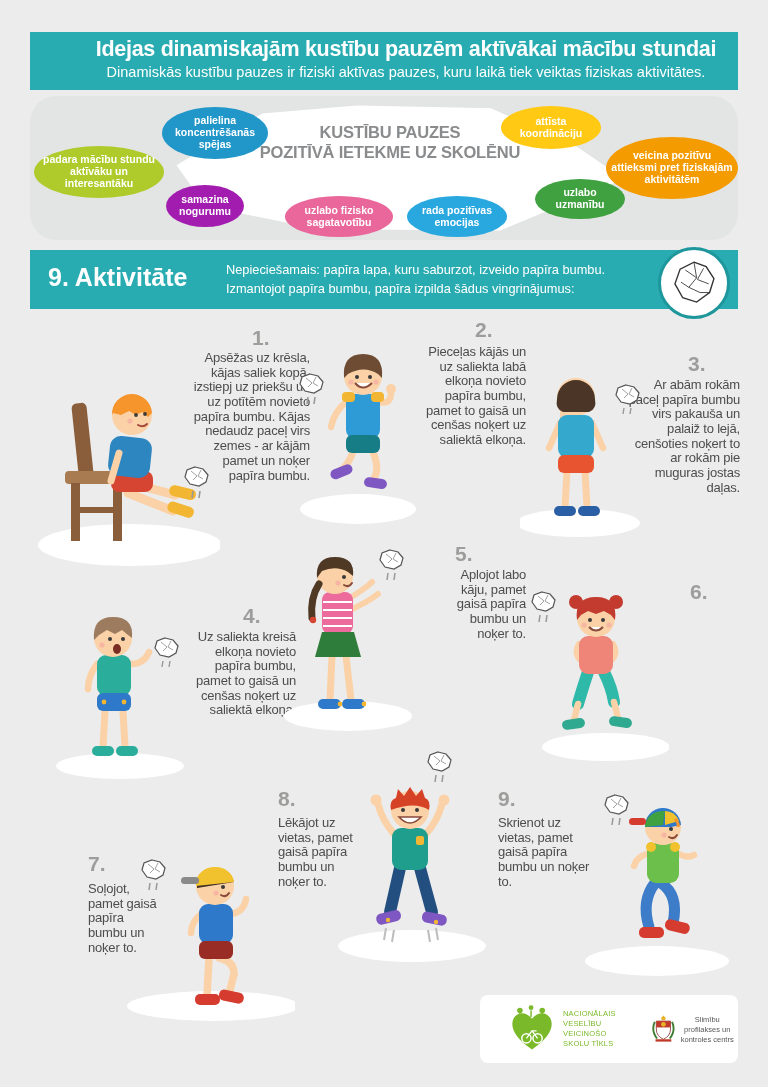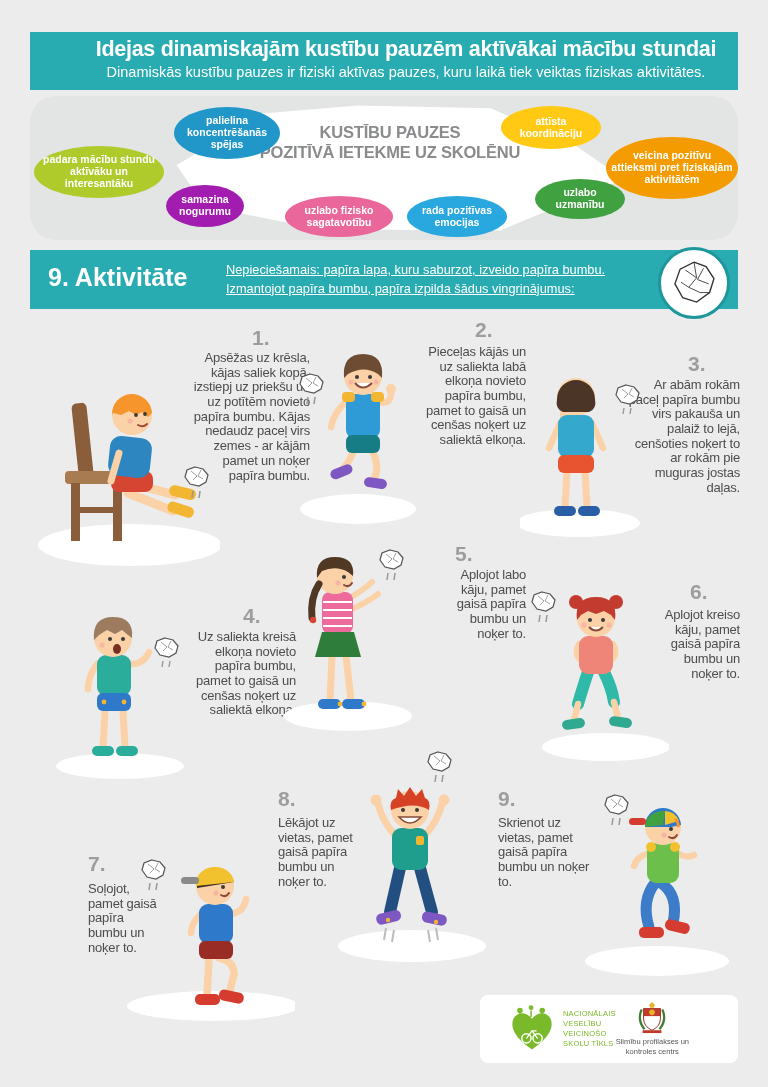--- a/index.html
+++ b/index.html
@@ -12,31 +12,31 @@
   .header .h-sub{font-size:14.5px;margin-top:2px;white-space:nowrap;}
   
   .benefits{position:absolute;left:30px;top:96px;width:708px;height:144px;background:#E3E4E4;border-radius:26px;}
   .blob{position:absolute;left:118px;top:4px;width:476px;height:136px;background:#fff;
         clip-path:polygon(6% 48%,24% 10%,44% 4%,72% 6%,90% 34%,100% 58%,74% 96%,36% 95%,12% 78%);}
   .center-title{position:absolute;left:222px;top:27px;width:276px;text-align:center;color:#8A8B8D;
         font-weight:bold;font-size:16.5px;line-height:1.2;letter-spacing:-.2px;}
   .bubble{position:absolute;border-radius:50%;display:flex;align-items:center;justify-content:center;
         text-align:center;color:#fff;font-weight:bold;font-size:10.5px;line-height:1.12;padding:4px;box-sizing:border-box;}
   .b0{left:4px;top:50px;width:130px;height:52px;}
-  .b1{left:144px;top:11px;width:106px;height:52px;}
+  .b1{left:132px;top:11px;width:106px;height:52px;}
   .b2{left:136px;top:89px;width:78px;height:42px;}
   .b3{left:255px;top:100px;width:108px;height:41px;}
   .b4{left:377px;top:100px;width:100px;height:41px;}
   .b5{left:471px;top:10px;width:100px;height:43px;}
   .b6{left:505px;top:83px;width:90px;height:40px;}
   .b7{left:576px;top:41px;width:132px;height:62px;text-align:center;}
   
   .banner{top:250px;height:59px;color:#fff;}
   .act-title{position:absolute;left:18px;top:13px;font-size:25px;font-weight:bold;}
-  .act-desc{position:absolute;left:196px;top:11px;font-size:12.8px;line-height:1.45;text-decoration:underline;}
+  .act-desc{position:absolute;left:196px;top:11px;font-size:12.8px;line-height:1.45;}
   .act-desc div{white-space:nowrap;}
   .paper-circle{position:absolute;left:628px;top:-3px;width:66px;height:66px;background:#fff;
         border:3px solid #1E979C;border-radius:50%;display:flex;align-items:center;justify-content:center;}
   
   .num{position:absolute;color:#9D9D9C;font-weight:bold;font-size:21px;}
   .txt{position:absolute;color:#4D4D4F;font-size:13px;line-height:1.13;letter-spacing:-.2px;}
   .ta-r{text-align:right;}
   .fig{position:absolute;}
   .n1{left:252px;top:326px;} .t1{left:193px;top:351px;width:117px;}
   .n2{left:475px;top:318px;} .t2{left:412px;top:345px;width:114px;}
@@ -48,21 +48,21 @@
   .n8{left:278px;top:787px;} .t8{left:278px;top:816px;width:90px;}
   .n9{left:498px;top:787px;} .t9{left:498px;top:816px;width:94px;}
   .f1{left:35px;top:355px;}  .f2{left:296px;top:332px;} .f3{left:520px;top:355px;}
   .f4{left:55px;top:598px;}  .f5{left:276px;top:540px;} .f6{left:524px;top:580px;}
   .f7{left:115px;top:840px;} .f8{left:330px;top:750px;} .f9{left:565px;top:785px;}
   
   .footer-card{position:absolute;left:480px;top:995px;width:258px;height:68px;background:#fff;border-radius:8px;
         display:flex;align-items:center;}
   .logo1{display:flex;align-items:center;margin-left:26px;}
   .logo1-text{color:#7AB929;font-size:7.5px;line-height:1.35;margin-left:5px;letter-spacing:.2px;}
-  .logo2{display:flex;flex-direction:column;align-items:center;}
+  .logo2{display:flex;flex-direction:row;align-items:center;margin-left:34px;}
   .logo2-text{color:#58585A;font-size:7.5px;line-height:1.3;text-align:center;margin-top:2px;}
 </style>
 </head>
 <body>
 
 <div class="page">
 
   <div class="band header" style="background: rgb(41, 172, 177);">
     <div class="h-title">Idejas dinamiskajām kustību pauzēm aktīvākai mācību stundai</div>
     <div class="h-sub">Dinamiskās kustību pauzes ir fiziski aktīvas pauzes, kuru laikā tiek veiktas fiziskas aktivitātes.</div>
@@ -122,21 +122,20 @@
   <div class="num n6">6.</div>
   <div class="num n7">7.</div>
   <div class="num n8">8.</div>
   <div class="num n9">9.</div>
 
   <div class="txt ta-r t1">Apsēžas uz krēsla, kājas saliek kopā, izstiepj uz priekšu un uz potītēm novieto papīra bumbu. Kājas nedaudz paceļ virs zemes - ar kājām pamet un noķer papīra bumbu.</div>
   <div class="txt ta-r t2">Pieceļas kājās un uz saliekta labā elkoņa novieto papīra bumbu, pamet to gaisā un cenšas noķert uz saliektā elkoņa.</div>
   <div class="txt ta-r t3">Ar abām rokām paceļ papīra bumbu virs pakauša un palaiž to lejā, cenšoties noķert to ar rokām pie muguras jostas daļas.</div>
   <div class="txt ta-r t4">Uz saliekta kreisā elkoņa novieto papīra bumbu, pamet to gaisā un cenšas noķert uz saliektā elkoņa.</div>
   <div class="txt ta-r t5">Aplojot labo kāju, pamet gaisā papīra bumbu un noķer to.</div>
-  <div class="txt ta-r t6">Aplojot kreiso kāju, pamet gaisā papīra bumbu un noķer to.</div>
   <div class="txt t7">Soļojot, pamet gaisā papīra bumbu un noķer to.</div>
   <div class="txt t8">Lēkājot uz vietas, pamet gaisā papīra bumbu un noķer to.</div>
   <div class="txt t9">Skrienot uz vietas, pamet gaisā papīra bumbu un noķer to.</div>
 
   <div class="fig f1">
     <svg width="185" height="215" viewBox="0 0 185 215">
       <ellipse cx="95" cy="190" rx="92" ry="21" fill="#fff"></ellipse>
       <rect x="40" y="48" width="15" height="74" rx="5" fill="#8B5E3B" transform="rotate(-6 47 85)"></rect>
       <rect x="30" y="116" width="64" height="13" rx="4" fill="#A97B50"></rect>
       <rect x="36" y="128" width="9" height="58" fill="#8B5E3B"></rect>

